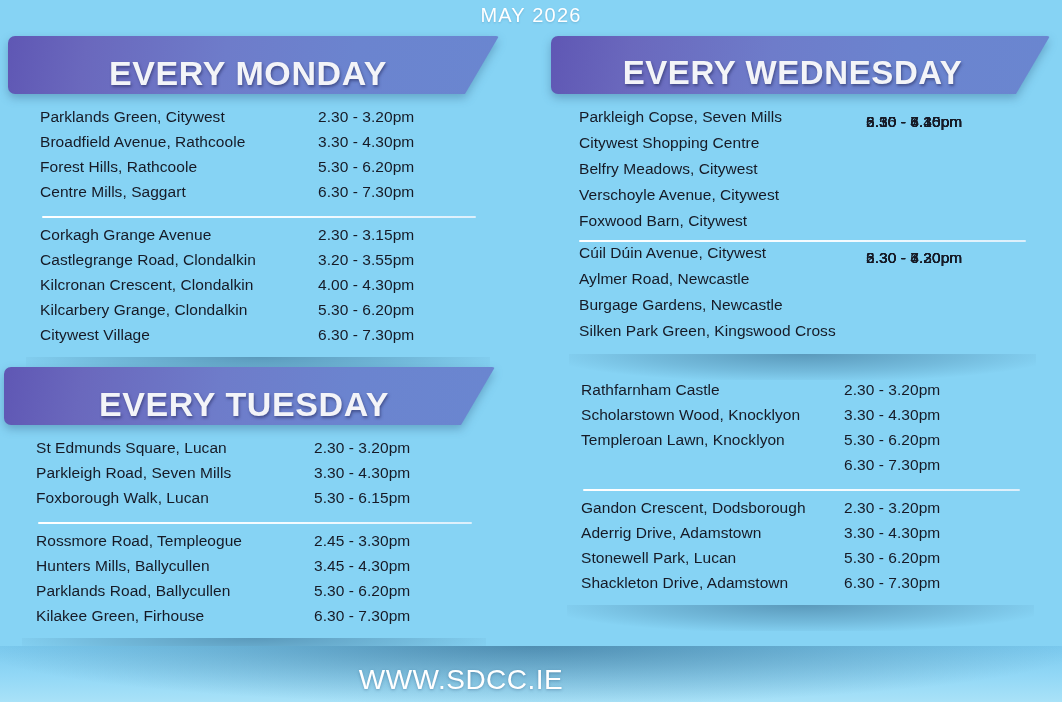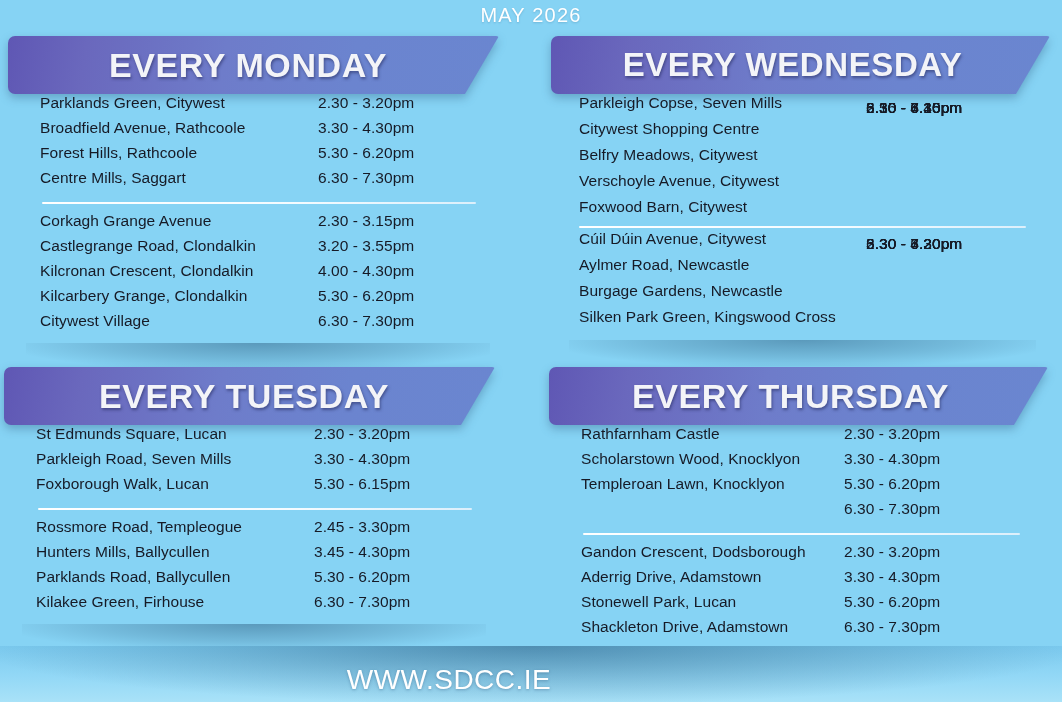--- a/index.html
+++ b/index.html
@@ -56,38 +56,39 @@
     box-sizing: border-box;
   }
   .banner-monday    { width: 491px; }
   .banner-wednesday { width: 499px; }
   .banner-tuesday   { width: 491px; }
   .banner-thursday  { width: 499px; }
 
   .banner-label {
     position: absolute;
     left: 0;
-    top: 0;
+    top: 8px;
     height: 58px;
     line-height: 58px;
     width: 100%;
     text-align: center;
     font-size: 34px;
     font-weight: 700;
     letter-spacing: 0.6px;
     color: #f3f4f8;
     text-shadow: 1px 2px 3px rgba(35,40,90,0.55);
     padding-right: 20px;
     box-sizing: border-box;
   }
   .banner-label.narrow { font-size: 33px; }
 
   
   .list-block {
     position: relative;
+    margin-top: 14px;
     padding-bottom: 12px;
   }
   .list-block::after {
     content: "";
     position: absolute;
     left: 18px;
     right: 18px;
     bottom: -20px;
     height: 26px;
     background: radial-gradient(ellipse at 50% 0%, rgba(20,60,95,0.38) 0%, rgba(20,60,95,0.16) 48%, rgba(20,60,95,0) 78%);
@@ -146,21 +147,21 @@
     left: 0;
     bottom: 0;
     width: 1062px;
     height: 56px;
     background:
       radial-gradient(ellipse 70% 140% at 50% 0%, rgba(18,58,92,0.42) 0%, rgba(18,58,92,0.16) 45%, rgba(18,58,92,0) 75%),
       linear-gradient(180deg, #7ccbf0 0%, #93d8f6 55%, #a9e2f8 100%);
   }
   .footer-text {
     position: absolute;
-    left: 0;
+    left: 12px;
     bottom: 6px;
     width: 898px;
     text-align: center;
     font-size: 28px;
     letter-spacing: 0.5px;
     color: #ffffff;
     text-shadow: 0 1px 3px rgba(30,70,110,0.35);
   }
 </style>
 </head>
@@ -304,24 +305,20 @@
       </div>
       <div class="row">
         <span class="place">Kilakee Green, Firhouse</span>
         <span class="time">6.30 - 7.30pm</span>
       </div>
     </div>
   </div>
 </div>
 
 <div class="panel panel-thursday">
-  <div class="banner-wrap">
-    <div class="banner banner-thursday"></div>
-    <div class="banner-label">EVERY THURSDAY</div>
-  </div>
   <div class="list-block cols-fixed">
     <div class="group">
       <div class="row">
         <span class="place">Rathfarnham Castle</span>
         <span class="time">2.30 - 3.20pm</span>
       </div>
       <div class="row">
         <span class="place">Scholarstown Wood, Knocklyon</span>
         <span class="time">3.30 - 4.30pm</span>
       </div>

